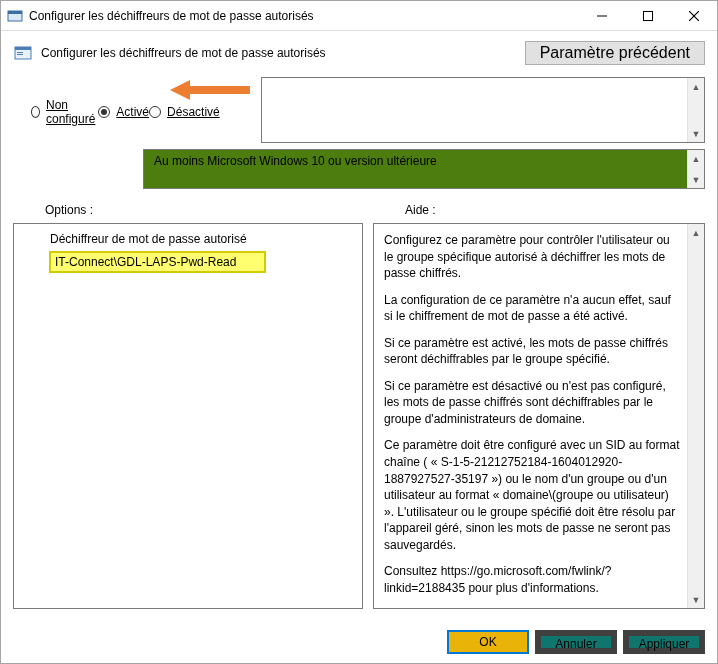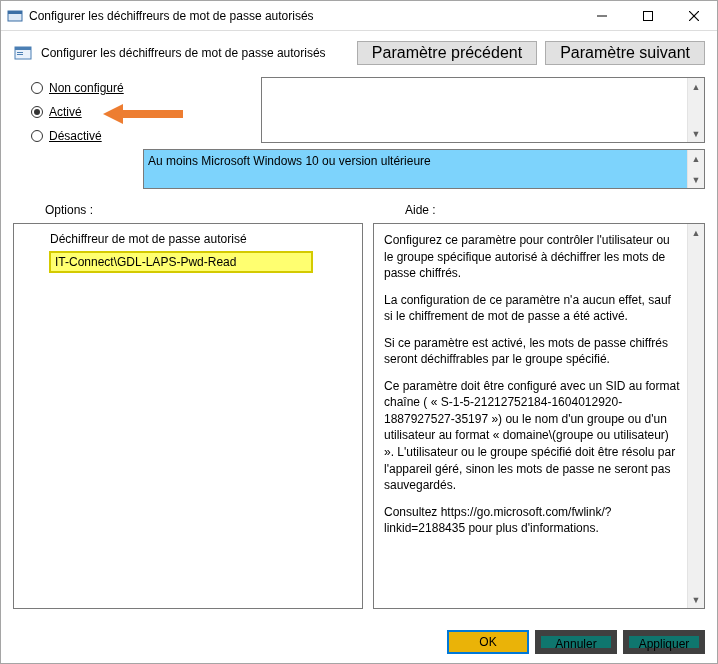--- a/index.html
+++ b/index.html
@@ -70,22 +70,22 @@
   }
 
   .state-block {
     display: flex;
     align-items: stretch;
     margin-bottom: 6px;
   }
   .radio-col {
     width: 130px;
     display: flex;
-    flex-direction: column;
-    gap: 10px;
+    flex-direction: row;
+    gap: 0;
     padding-top: 4px;
     padding-left: 18px;
   }
   .radio-row { display: flex; align-items: center; position: relative; }
   .radio {
     width: 12px; height: 12px;
     border: 1px solid #333;
     border-radius: 50%;
     margin-right: 6px;
     display: inline-flex; align-items:center; justify-content:center;
@@ -141,22 +141,22 @@
   .support-row {
     display: flex;
     align-items: stretch;
   }
   .support-label { width:118px; padding-top:6px;}
   .support-box {
     flex: 1;
     height: 40px;
     border: 1px solid #7a7a7a;
     position: relative;
-    padding: 4px 22px 4px 4px;
-    background: #7dd3fc;
+    padding: 4px 22px 4px 10px;
+    background: #4d7c0f;
     font-size: 12px;
   }
 
   .mid-labels {
     display: flex;
     margin-top: 14px;
     margin-bottom: 6px;
   }
   .mid-labels .l { width: 360px; margin-left: 32px; }
   .mid-labels .r { flex:1; }
@@ -180,21 +180,21 @@
   .panel-right-inner {
     position:absolute;
     left:10px; right:24px; top:8px; bottom:8px;
     overflow:hidden;
     line-height:1.38;
   }
   .panel-right .scrollbar-v { border-left:1px solid #e3e3e3; }
 
   .opt-label { margin-bottom: 6px; }
   .opt-input {
-    width: 262px;
+    width: 215px;
     height: 20px;
     background: #ffff70;
     border: 1px solid #d4ca00;
     outline: 2px solid #d4ca00;
     outline-offset: -1px;
     padding: 1px 4px;
     font-family: inherit;
     font-size: 12px;
   }
 
@@ -257,21 +257,20 @@
       <span class="header-icon">
         <svg width="20" height="20" viewBox="0 0 20 20">
           <rect x="2" y="4" width="16" height="12" fill="#e9f1fb" stroke="#4b7fb4"></rect>
           <rect x="2" y="4" width="16" height="3" fill="#4b7fb4"></rect>
           <rect x="4" y="9" width="6" height="1" fill="#4b7fb4"></rect>
           <rect x="4" y="11" width="6" height="1" fill="#4b7fb4"></rect>
         </svg>
       </span>
       <span class="header-title">Configurer les déchiffreurs de mot de passe autorisés</span>
       <button class="param-btn">Paramètre précédent</button>
-      <button class="param-btn">Paramètre suivant</button>
     </div>
 
     <div class="state-block">
       <div class="radio-col">
         <div class="radio-row">
           <span class="radio"></span>
           <span class="radio-label">Non configuré</span>
         </div>
         <div class="radio-row">
           <span class="radio checked"></span>
@@ -320,20 +319,21 @@
     <div class="panels">
       <div class="panel panel-left">
         <div class="opt-label">Déchiffreur de mot de passe autorisé</div>
         <input class="opt-input" type="text" value="IT-Connect\GDL-LAPS-Pwd-Read" style="">
       </div>
       <div class="panel panel-right">
         <div class="panel-right-inner">
           <p class="help-para">Configurez ce paramètre pour contrôler l'utilisateur ou le groupe spécifique autorisé à déchiffrer les mots de passe chiffrés.</p>
           <p class="help-para">La configuration de ce paramètre n'a aucun effet, sauf si le chiffrement de mot de passe a été activé.</p>
           <p class="help-para">Si ce paramètre est activé, les mots de passe chiffrés seront déchiffrables par le groupe spécifié.</p>
+          <p class="help-para">Si ce paramètre est désactivé ou n'est pas configuré, les mots de passe chiffrés sont déchiffrables par le groupe d'administrateurs de domaine.</p>
           <p class="help-para">Ce paramètre doit être configuré avec un SID au format chaîne ( « S-1-5-21212752184-1604012920-1887927527-35197 ») ou le nom d'un groupe ou d'un utilisateur au format « domaine\(groupe ou utilisateur) ». L'utilisateur ou le groupe spécifié doit être résolu par l'appareil géré, sinon les mots de passe ne seront pas sauvegardés.</p>
           <p class="help-para">Consultez https://go.microsoft.com/fwlink/?linkid=2188435 pour plus d'informations.</p>
         </div>
         <div class="scrollbar-v">
           <div class="sb-arrow">▲</div>
           <div class="sb-arrow">▼</div>
         </div>
       </div>
     </div>
 

